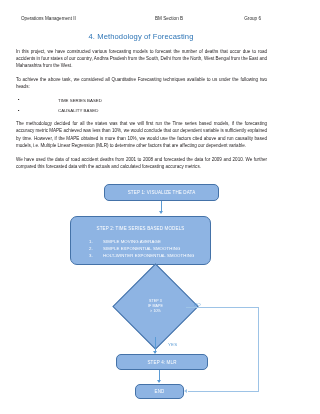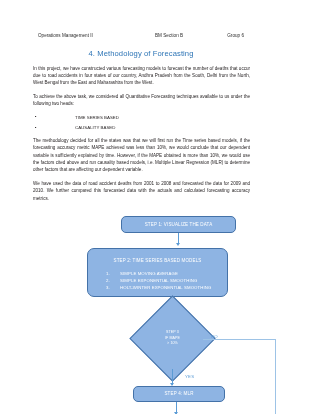--- a/index.html
+++ b/index.html
@@ -13,21 +13,21 @@
     overflow: hidden;
     font-family: "Liberation Sans", sans-serif;
     color: #231f20;
   }
 
   .page {
     position: relative;
     width: 282px;
     height: 414px;
     box-sizing: border-box;
-    padding: 17px;
+    padding: 0;
   }
 
   
   .doc-header {
     display: flex;
     justify-content: space-between;
     align-items: baseline;
     padding: 17px 19px 0 21px;
     font-size: 4.6px;
     line-height: 1;

